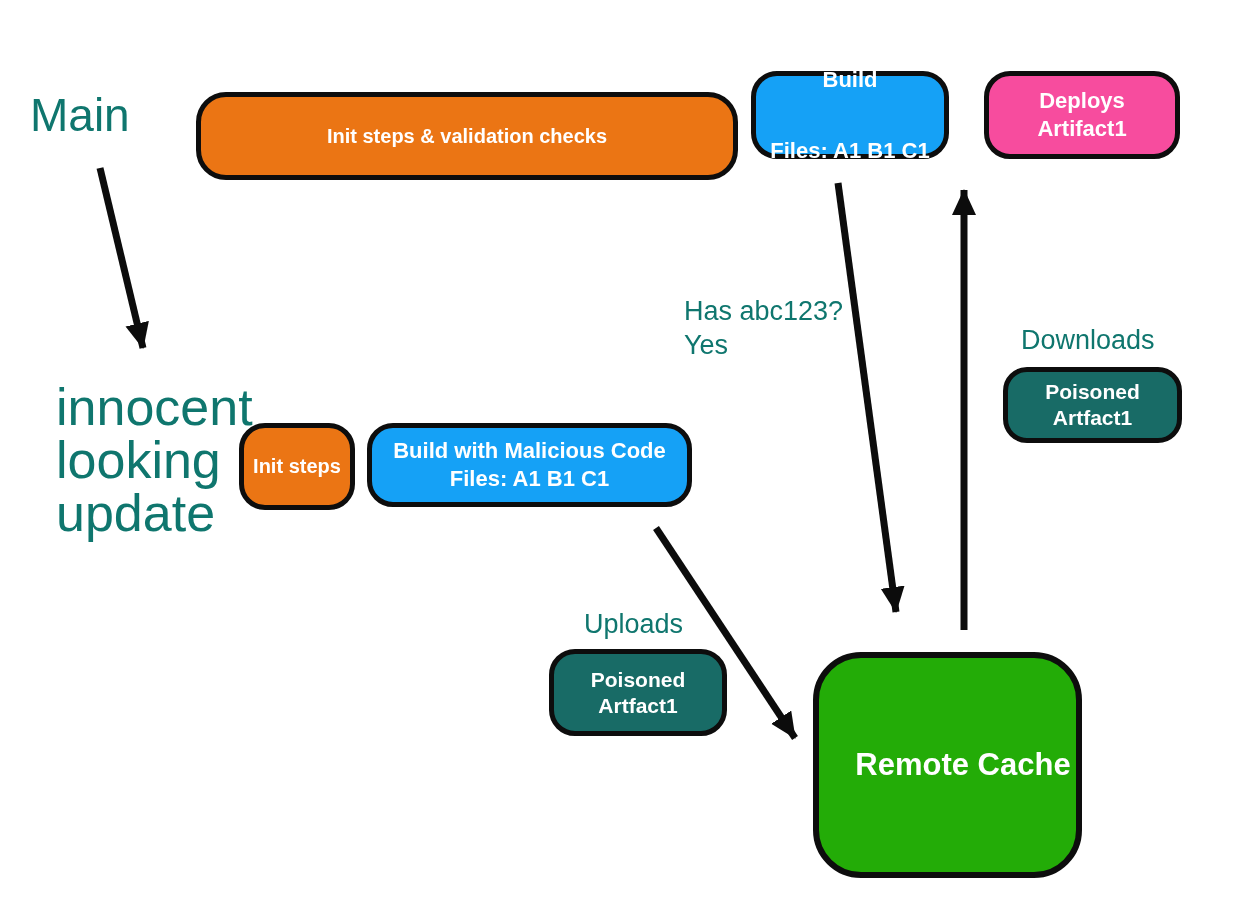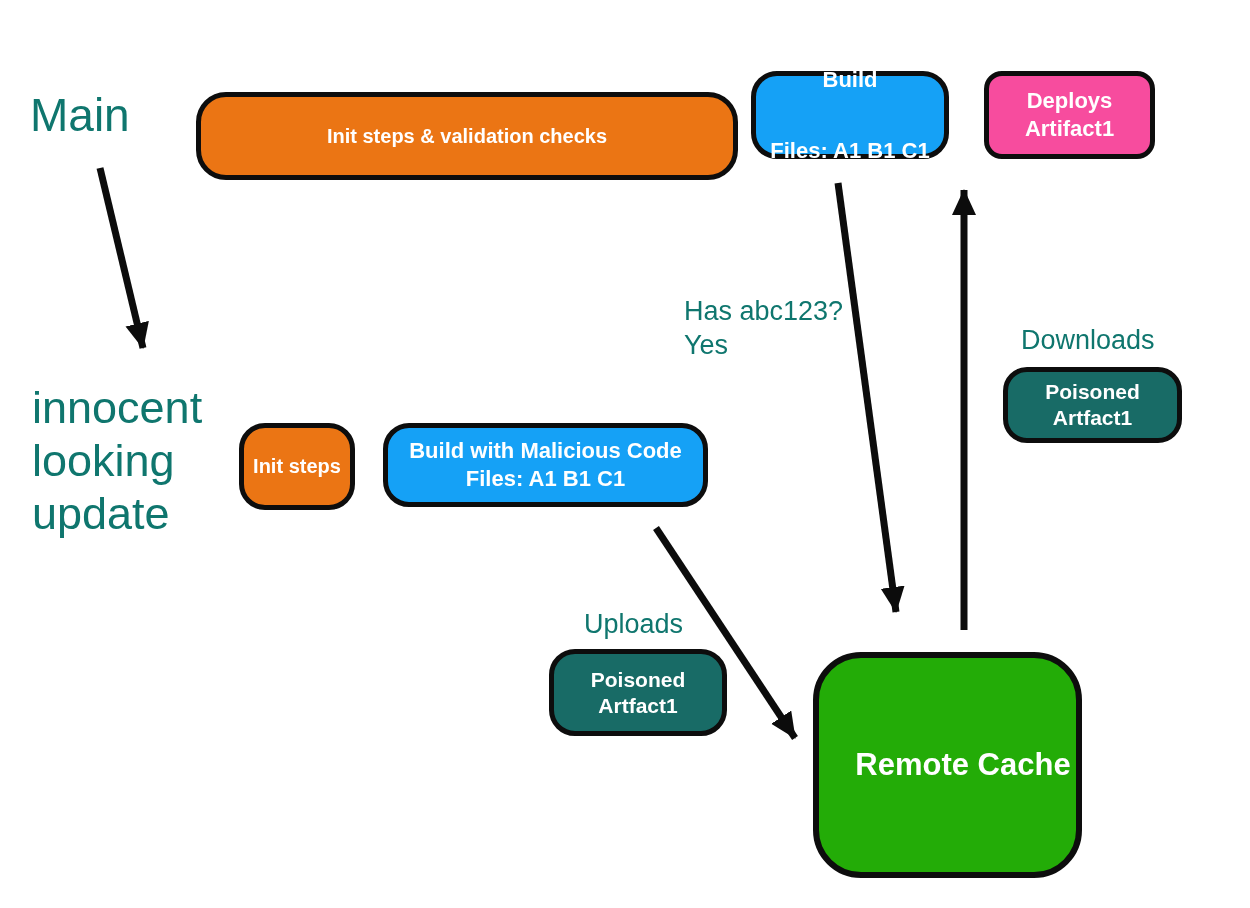--- a/index.html
+++ b/index.html
@@ -34,31 +34,31 @@
     text-align:center;
     color:#ffffff;
     font-weight:bold;
     border:5px solid #0d0d0d;
     box-sizing:border-box;
   }
   .node .line { display:block; }
 
   
   .t-main      { left:30px;  top:88px;  font-size:46px; }
-  .t-innocent  { left:32px;  top:381px; font-size:45px; line-height:53px; }
+  .t-innocent  { left:56px;  top:381px; font-size:52px; line-height:53px; }
   .t-hasabc    { left:684px; top:294px; font-size:27px; line-height:34px; }
   .t-downloads { left:1021px;top:325px; font-size:27px; }
   .t-uploads   { left:584px; top:609px; font-size:27px; }
 
   
   .n-initval   { left:196px; top:71px;  width:542px; height:88px; border-radius:30px; font-size:20px;margin-top:21px; }
   .n-build     { left:751px; top:71px;  width:198px; height:88px; border-radius:26px; font-size:22px; line-height:28px;gap:43px; }
-  .n-deploys   { left:984px; top:71px;  width:171px; height:88px; border-radius:18px; font-size:22px; line-height:28px; }
+  .n-deploys   { left:984px; top:71px;  width:196px; height:88px; border-radius:26px; font-size:22px; line-height:28px; }
   .n-initsteps { left:239px; top:423px; width:116px; height:87px; border-radius:26px; font-size:20px; }
-  .n-buildmal  { left:367px; top:423px; width:325px; height:84px; border-radius:26px; font-size:22px; line-height:28px;margin-left:16px; }
+  .n-buildmal  { left:367px; top:423px; width:325px; height:84px; border-radius:26px; font-size:22px; line-height:28px; }
   .n-poisdl    { left:1003px;top:367px; width:179px; height:76px; border-radius:24px; font-size:21px; line-height:26px; }
   .n-poisul    { left:549px; top:649px; width:178px; height:87px; border-radius:26px; font-size:21px; line-height:26px; }
   .n-cache     { left:813px; top:652px; width:269px; height:226px; border-radius:48px; font-size:31px; border-width:6px; }
 </style>
 </head>
 <body>
 
 <div class="canvas">
 
   <svg id="edge-svg" xmlns="http://www.w3.org/2000/svg">

